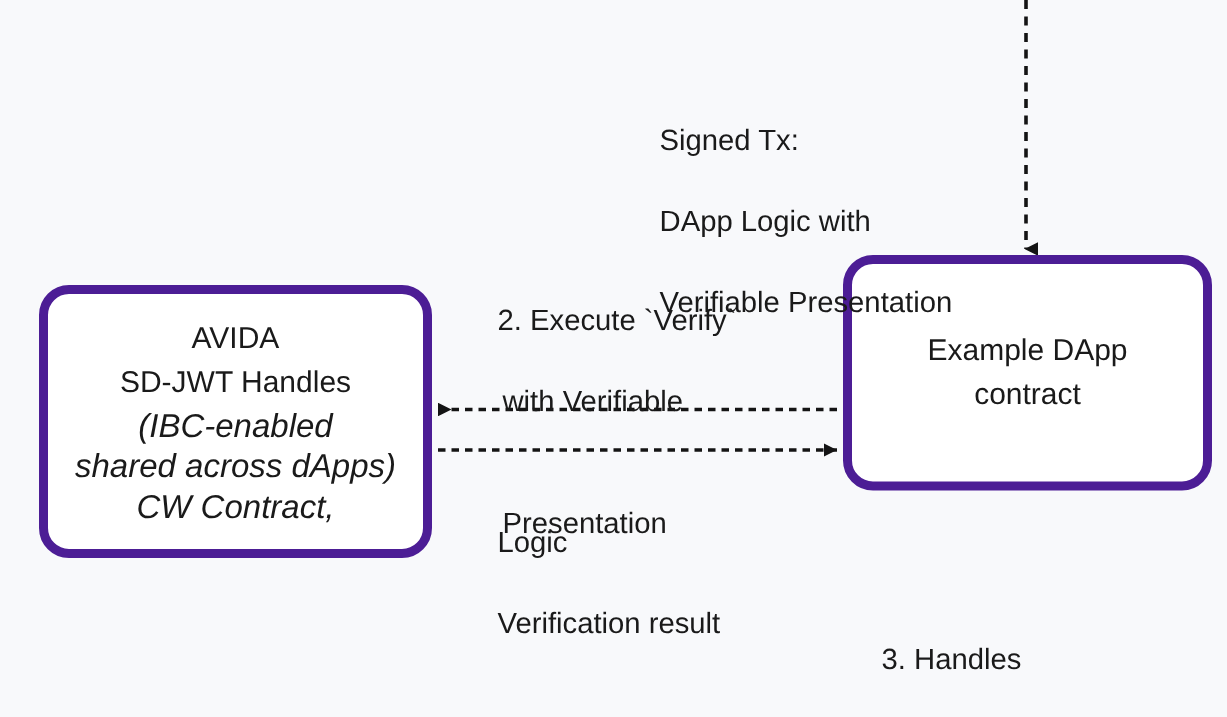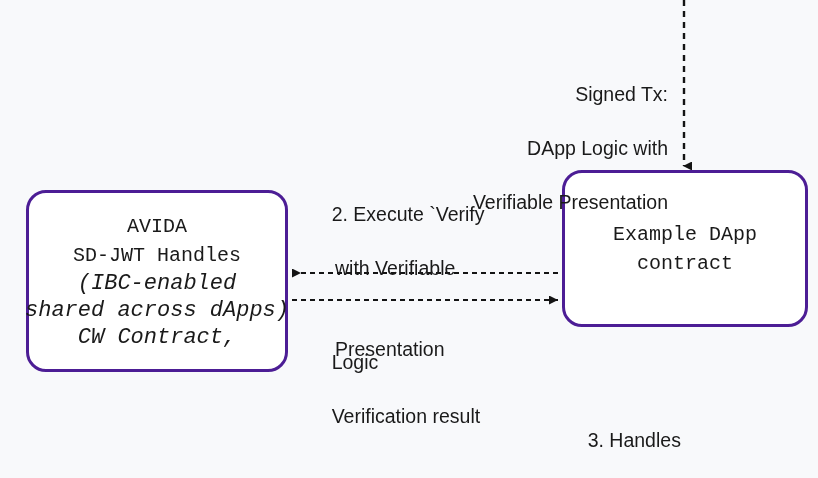--- a/index.html
+++ b/index.html
@@ -24,28 +24,27 @@
     left: 0;
     top: 0;
     width: 818px;
     height: 478px;
     overflow: visible;
   }
   .node-box {
     position: absolute;
     box-sizing: border-box;
     background: #ffffff;
-    border: 3px solid #4c1d95;
+    border: 6px solid #4c1d95;
     border-radius: 20px;
     display: flex;
     flex-direction: column;
     align-items: center;
     justify-content: center;
     text-align: center;
-    font-family: Liberation Mono, monospace;
   }
   #verifier-box {
     left: 26px;
     top: 190px;
     width: 262px;
     height: 182px;
   }
   #dapp-box {
     left: 562px;
     top: 170px;
@@ -66,21 +65,20 @@
     position: absolute;
     font-size: 19.5px;
     line-height: 27px;
     white-space: pre;
     color: #1a1a1a;
   }
   #signed-tx-label {
     left: 418px;
     top: 54px;
     width: 250px;
-    text-align: right;
   }
   #execute-label {
     left: 310px;
     top: 174px;
     width: 240px;
     text-align: left;
     text-indent: 0;
   }
   #execute-label .cont {
     display: block;

